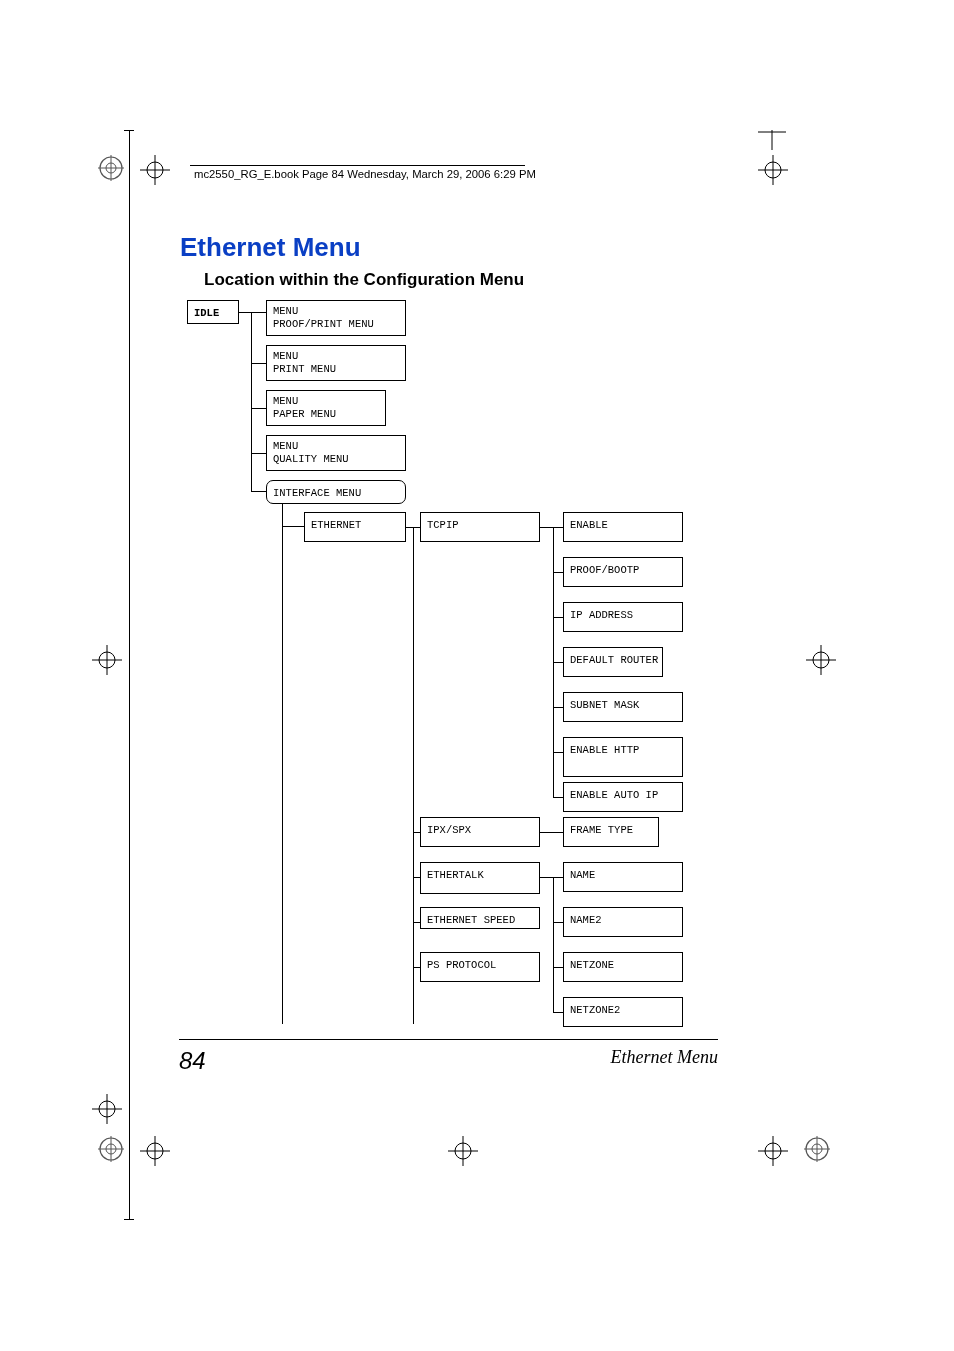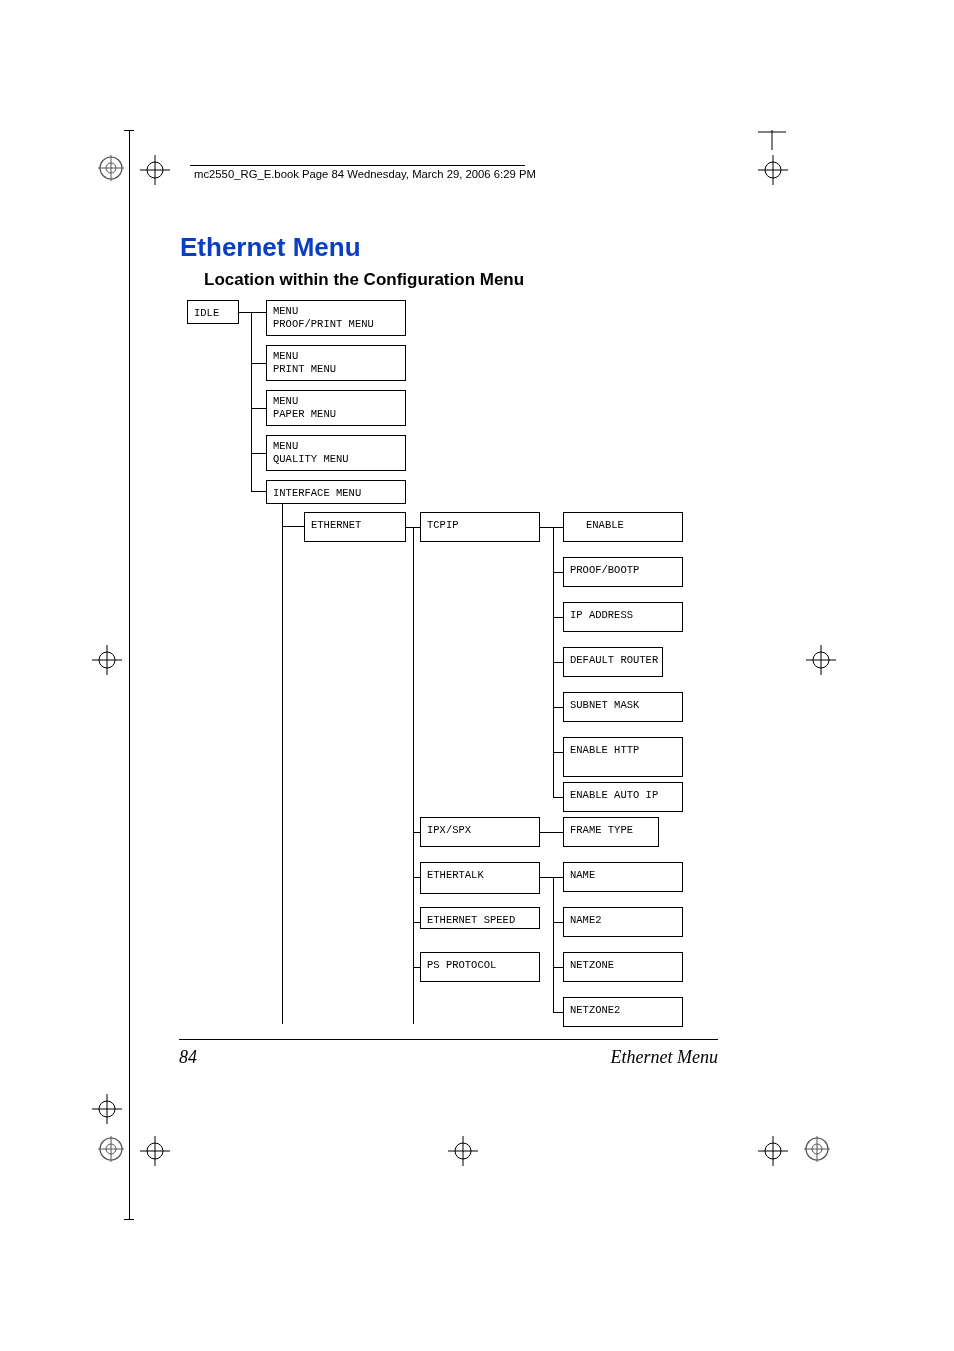--- a/index.html
+++ b/index.html
@@ -26,21 +26,21 @@
   .box { position: absolute; border: 1px solid #000; background: #fff; }
   .box .mono { font-family: "Courier New", Courier, monospace; font-size: 10.5px; line-height: 13px; padding: 4px 6px; white-space: pre; }
   .box.one .mono { padding: 6px 6px; }
 
   
   .hline { position: absolute; height: 1px; background: #000; }
   .vline { position: absolute; width: 1px; background: #000; }
 
   
   .ft-rule { position: absolute; left: 179px; top: 1039px; width: 539px; height: 1px; background: #000; }
-  .ft-left { position: absolute; left: 179px; top: 1047px; font-style: italic; font-family: Liberation Serif, serif; font-size: 18px; }
+  .ft-left { position: absolute; left: 179px; top: 1047px; font-style: italic; font-family: Liberation Sans, sans-serif; font-size: 24px; }
   .ft-right { position: absolute; right: 236px; top: 1047px; font-style: italic; font-family: "Times New Roman", Times, serif; font-size: 18px; }
 
   
   .body-bot-tick { position: absolute; left: 124px; top: 1219px; width: 10px; height: 1px; background: #000; }
 </style>
 </head>
 <body>
 
 <div class="page">
 
@@ -135,52 +135,52 @@
 
   <div class="body-left"></div>
   <div class="body-top-tick"></div>
   <div class="body-bot-tick"></div>
   <div class="hdr-rule"></div>
   <div class="hdr-text">mc2550_RG_E.book  Page 84  Wednesday, March 29, 2006  6:29 PM</div>
 
   <div class="h1">Ethernet Menu</div>
   <div class="h2">Location within the Configuration Menu</div>
 
-  <div class="box one" style="left:187px; top:300px; width:52px; height:24px;">
+  <div class="box one" style="left:187px; top:300px; width:52px; height:24px;font-weight:bold;">
     <div class="mono">IDLE</div>
   </div>
 
   <div class="hline" style="left:239px; top:312px; width:27px;"></div>
   <div class="vline" style="left:251px; top:312px; height:180px;"></div>
 
   <div class="box" style="left:266px; top:300px; width:140px; height:36px;">
     <div class="mono"><span>MENU</span>
 <span>PROOF/PRINT MENU</span></div>
   </div>
   <div class="hline" style="left:251px; top:363px; width:15px;"></div>
 
   <div class="box" style="left:266px; top:345px; width:140px; height:36px;">
     <div class="mono"><span>MENU</span>
 <span>PRINT MENU</span></div>
   </div>
   <div class="hline" style="left:251px; top:408px; width:15px;"></div>
 
-  <div class="box" style="left:266px; top:390px; width:140px; height:36px;">
+  <div class="box" style="left:266px; top:390px; width:120px; height:36px;">
     <div class="mono"><span>MENU</span>
 <span>PAPER MENU</span></div>
   </div>
   <div class="hline" style="left:251px; top:453px; width:15px;"></div>
 
   <div class="box" style="left:266px; top:435px; width:140px; height:36px;">
     <div class="mono"><span>MENU</span>
 <span>QUALITY MENU</span></div>
   </div>
   <div class="hline" style="left:251px; top:491px; width:15px;"></div>
 
-  <div class="box one" style="left:266px; top:480px; width:140px; height:24px;">
+  <div class="box one" style="left:266px; top:480px; width:140px; height:24px;border-radius:7px;">
     <div class="mono">INTERFACE MENU</div>
   </div>
 
   <div class="vline" style="left:282px; top:504px; height:520px;"></div>
   <div class="hline" style="left:282px; top:526px; width:22px;"></div>
   <div class="box one" style="left:304px; top:512px; width:102px; height:30px;">
     <div class="mono">ETHERNET</div>
   </div>
 
   <div class="hline" style="left:406px; top:527px; width:9px;"></div>
@@ -208,21 +208,21 @@
 
   <div class="hline" style="left:413px; top:967px; width:7px;"></div>
   <div class="box one" style="left:420px; top:952px; width:120px; height:30px;">
     <div class="mono">PS PROTOCOL</div>
   </div>
 
   <div class="hline" style="left:540px; top:527px; width:15px;"></div>
   <div class="vline" style="left:553px; top:527px; height:270px;"></div>
 
   <div class="hline" style="left:553px; top:527px; width:10px;"></div>
-  <div class="box one" style="left:563px; top:512px; width:120px; height:30px;padding-left:16px;">
+  <div class="box one" style="left:563px; top:512px; width:120px; height:30px;">
       <div class="mono">ENABLE</div>
     </div>
 
   <div class="hline" style="left:553px; top:572px; width:10px;"></div>
   <div class="box one" style="left:563px; top:557px; width:120px; height:30px;">
       <div class="mono">PROOF/BOOTP</div>
     </div>
 
   <div class="hline" style="left:553px; top:617px; width:10px;"></div>
   <div class="box one" style="left:563px; top:602px; width:120px; height:30px;">

